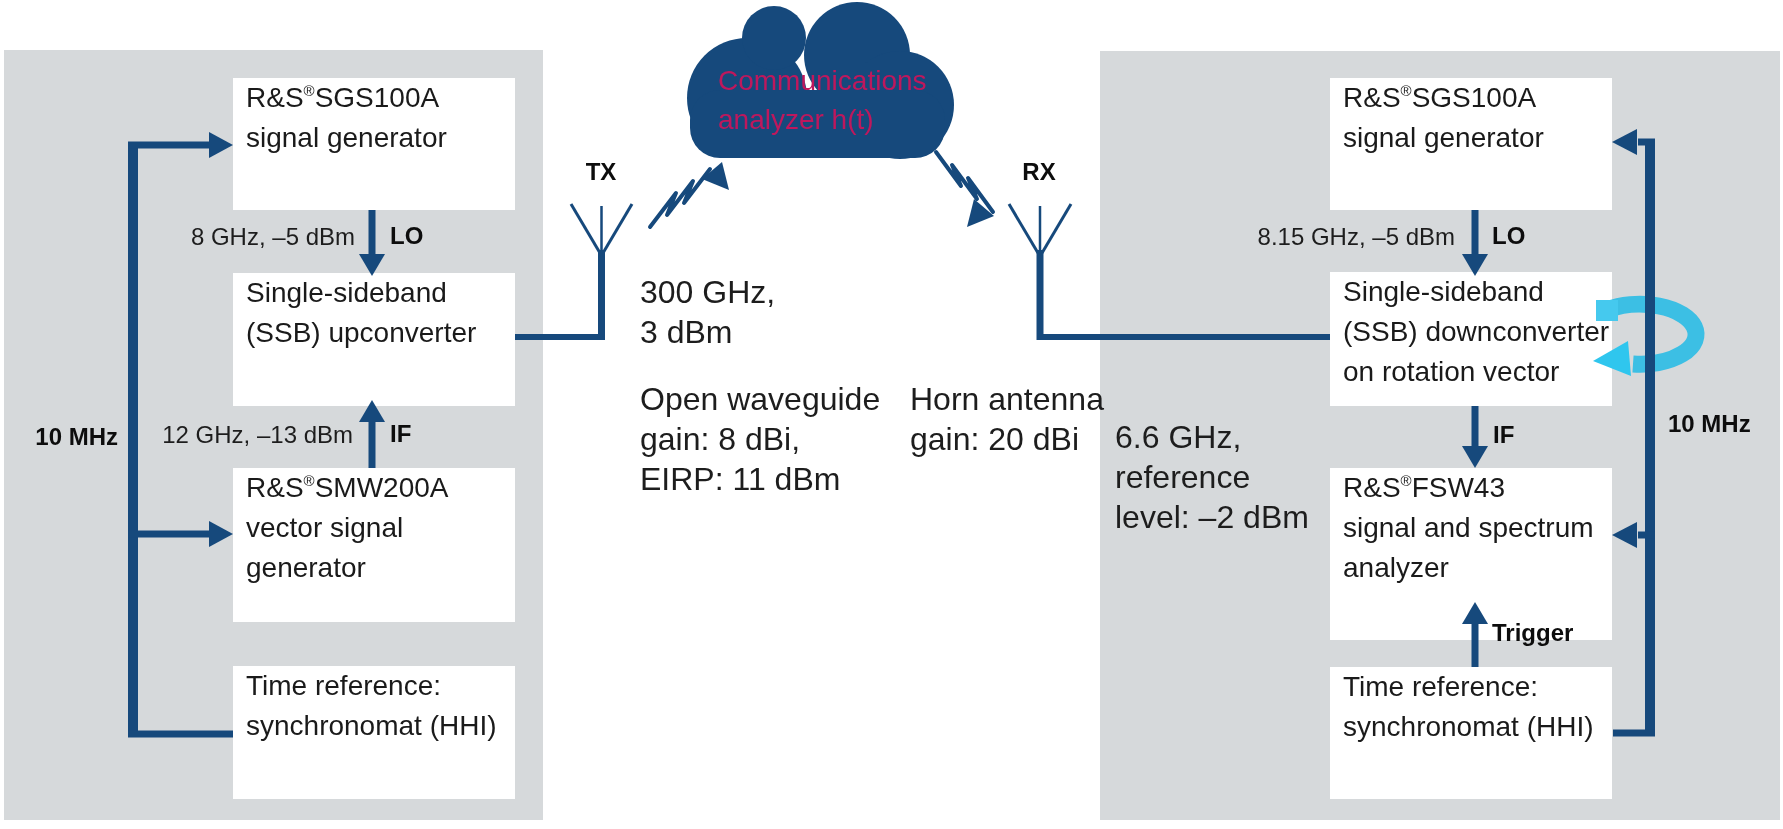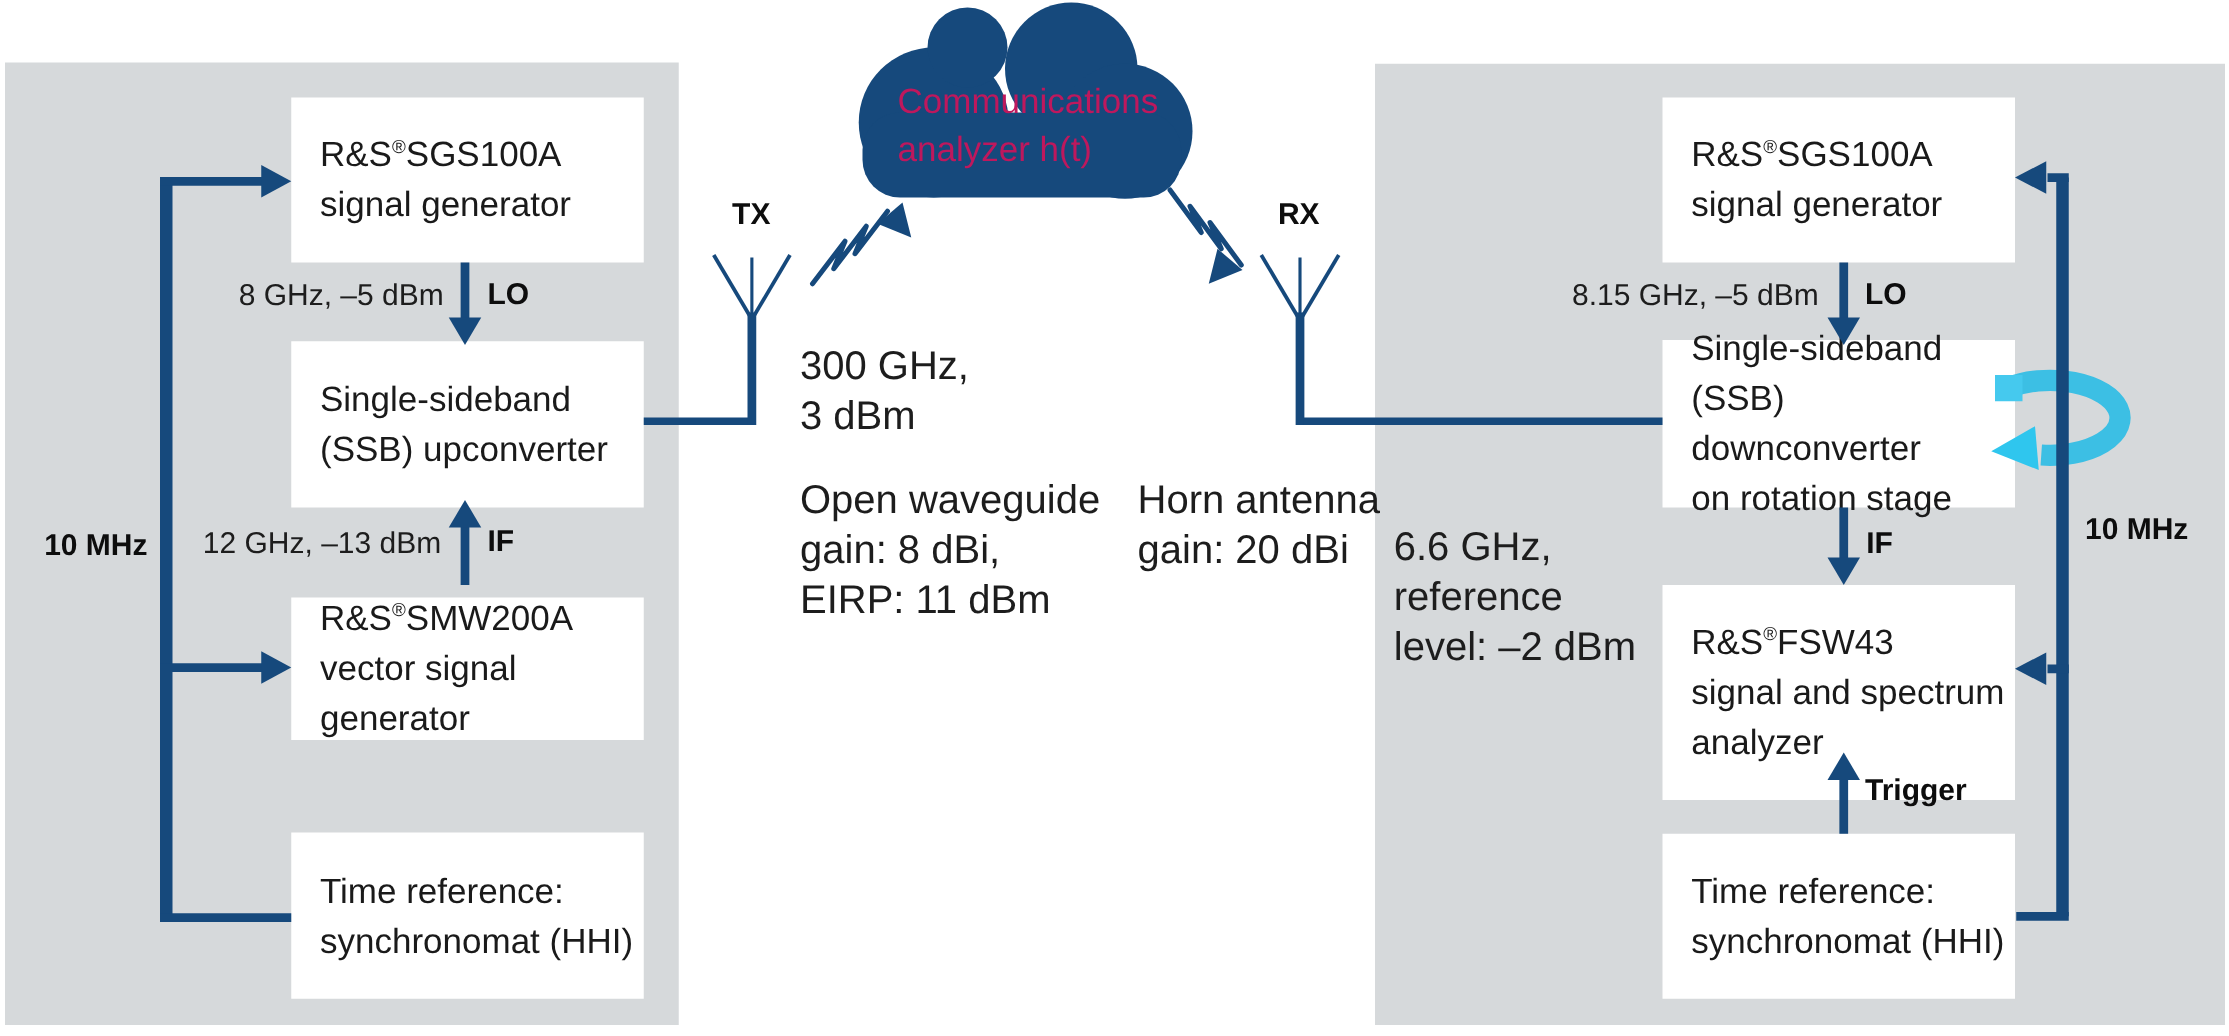--- a/index.html
+++ b/index.html
@@ -2,21 +2,21 @@
 <html><head>
 <meta charset="utf-8">
 <style>
   html,body{margin:0;padding:0;background:#ffffff;}
   .canvas{position:relative;width:1783px;height:829px;background:#ffffff;overflow:hidden;
           font-family:"Liberation Sans",sans-serif;color:#1a1a1a;}
   .panel{position:absolute;background:#d6d9db;}
   .panel-left{left:4px;top:50px;width:539px;height:770px;}
   .panel-right{left:1100px;top:51px;width:680px;height:769px;}
   .box{position:absolute;background:#ffffff;display:flex;flex-direction:column;
-       justify-content:center;padding-left:23px;box-sizing:border-box;
+       padding-left:13px;box-sizing:border-box;
        font-size:28px;line-height:40px;}
   .box-l{left:233px;width:282px;}
   .box-r{left:1330px;width:282px;}
   sup.reg{font-size:15px;line-height:0;vertical-align:baseline;position:relative;top:-11px;}
   svg.overlay{position:absolute;left:0;top:0;pointer-events:none;}
   .lbl{position:absolute;font-size:24px;line-height:30px;white-space:nowrap;color:#1d1d1d;}
   .lbl.bold{font-weight:bold;color:#0d0d0d;}
   .tblock{position:absolute;font-size:32px;line-height:40px;color:#1d1d1d;}
   .cloud-text{position:absolute;left:718px;top:61px;font-size:28px;line-height:39px;
               color:#be185d;}
@@ -32,38 +32,38 @@
   <div class="panel panel-right"></div>
 
   <div class="box box-l" style="top:78px;height:132px">
       <div>R&amp;S<sup class="reg">®</sup>SGS100A</div>
       <div>signal generator</div>
     </div>
   <div class="box box-l" style="top:273px;height:133px">
       <div>Single-sideband</div>
       <div>(SSB) upconverter</div>
     </div>
-  <div class="box box-l" style="top:478px;height:114px">
+  <div class="box box-l" style="top:468px;height:154px">
       <div>R&amp;S<sup class="reg">®</sup>SMW200A</div>
       <div>vector signal</div>
       <div>generator</div>
     </div>
   <div class="box box-l" style="top:666px;height:133px">
       <div>Time reference:</div>
       <div>synchronomat (HHI)</div>
     </div>
 
   <div class="box box-r" style="top:78px;height:132px">
       <div>R&amp;S<sup class="reg">®</sup>SGS100A</div>
       <div>signal generator</div>
     </div>
   <div class="box box-r" style="top:272px;height:134px">
       <div>Single-sideband</div>
       <div>(SSB) downconverter</div>
-      <div>on rotation stage</div>
+      <div>on rotation vector</div>
     </div>
   <div class="box box-r" style="top:468px;height:172px">
       <div>R&amp;S<sup class="reg">®</sup>FSW43</div>
       <div>signal and spectrum</div>
       <div>analyzer</div>
     </div>
   <div class="box box-r" style="top:667px;height:132px">
       <div>Time reference:</div>
       <div>synchronomat (HHI)</div>
     </div>

